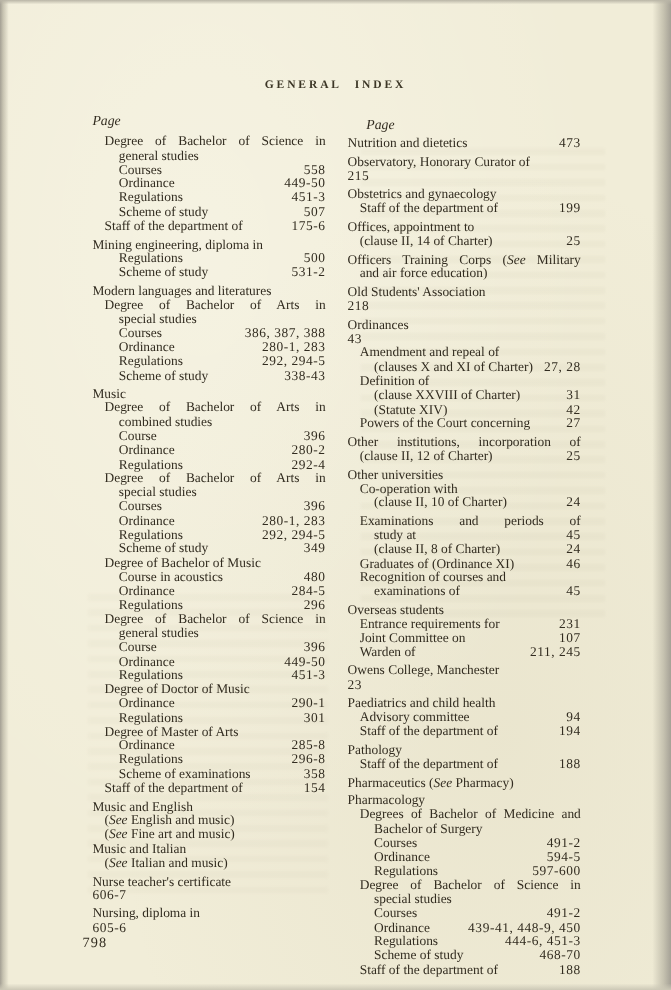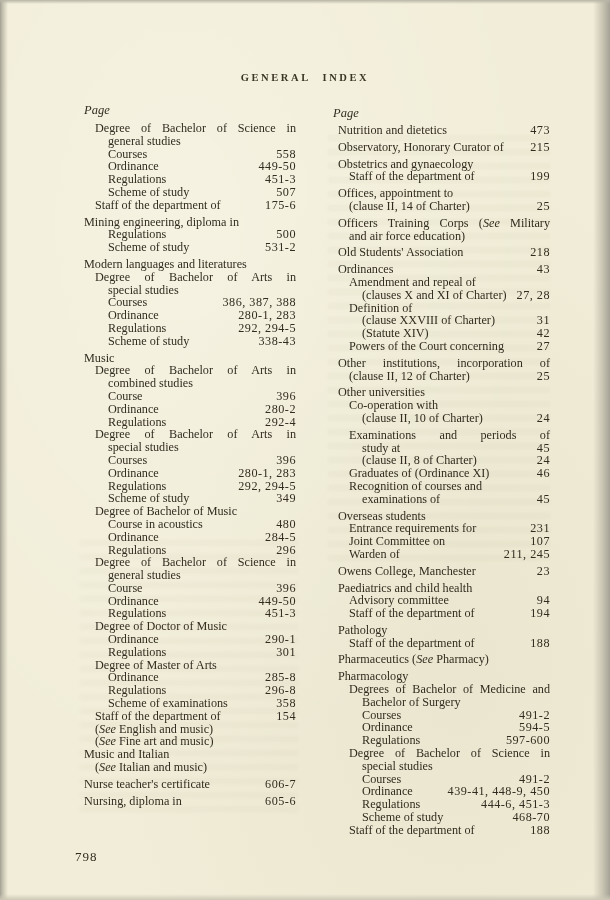--- a/index.html
+++ b/index.html
@@ -37,23 +37,23 @@
     color:#3c3626;
   }
   .page-label{
     position:absolute;top:103px;font-style:italic;font-size:12.5px;
     text-align:left;color:#322c20;
   }
   .page-label-left{left:84px;width:212px;padding-right:16px;box-sizing:border-box;}
   .page-label-right{left:333px;width:212px;padding-right:8px;box-sizing:border-box;top:106px;}
   .col{position:absolute;top:122px;width:212px;font-size:12.2px;line-height:12.8px;}
   .col-left{left:84px;}
-  .col-right{left:338px;top:124px;}
+  .col-right{left:316px;top:124px;}
   .line{display:flex;align-items:baseline;white-space:nowrap;}
-  .line.gap{margin-top:4px;}
+  .line.gap{margin-top:4px;flex-direction:column;}
   .line.in1{padding-left:11px;}
   .line.in2{padding-left:24px;}
   .line .txt{flex:0 1 auto;}
   .line .fill{flex:1 1 0;min-width:4px;}
   .line .num{flex:0 0 auto;text-align:right;letter-spacing:0.5px;}
   .line em{font-style:italic;}
   .folio{position:absolute;left:75px;top:849px;font-size:13px;letter-spacing:1px;color:#322c20;}
 </style>
 </head>
 <body>
@@ -263,20 +263,23 @@
       <div class="line in2">
         <span class="txt">Scheme of examinations</span>
         <span class="fill"></span>
         <span class="num">358</span>
       </div>
       <div class="line in1">
         <span class="txt">Staff of the department of</span>
         <span class="fill"></span>
         <span class="num">154</span>
       </div>
+      <div class="line in0 gap">
+        <span class="txt">Music and English</span>
+      </div>
       <div class="line in1">
         <span class="txt">(<em>See</em> English and music)</span>
       </div>
       <div class="line in1">
         <span class="txt">(<em>See</em> Fine art and music)</span>
       </div>
       <div class="line in0">
         <span class="txt">Music and Italian</span>
       </div>
       <div class="line in1">

